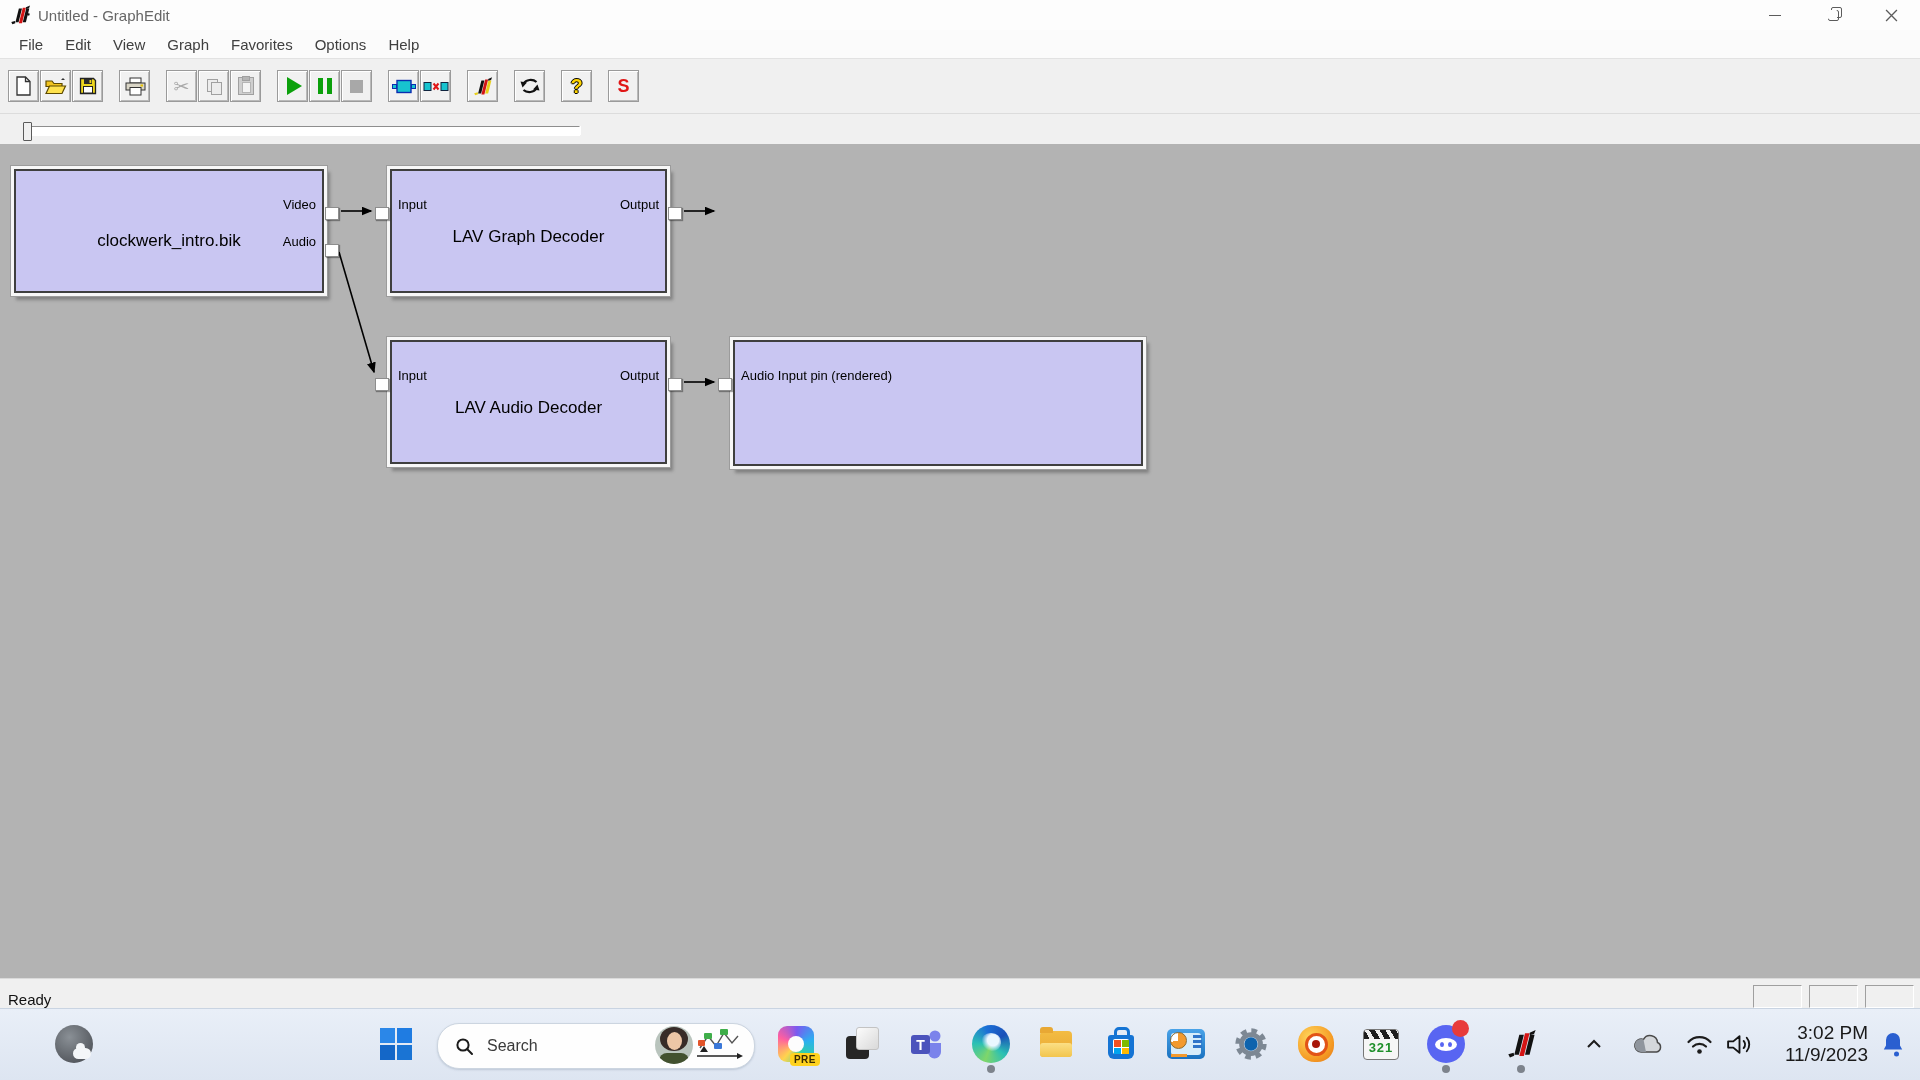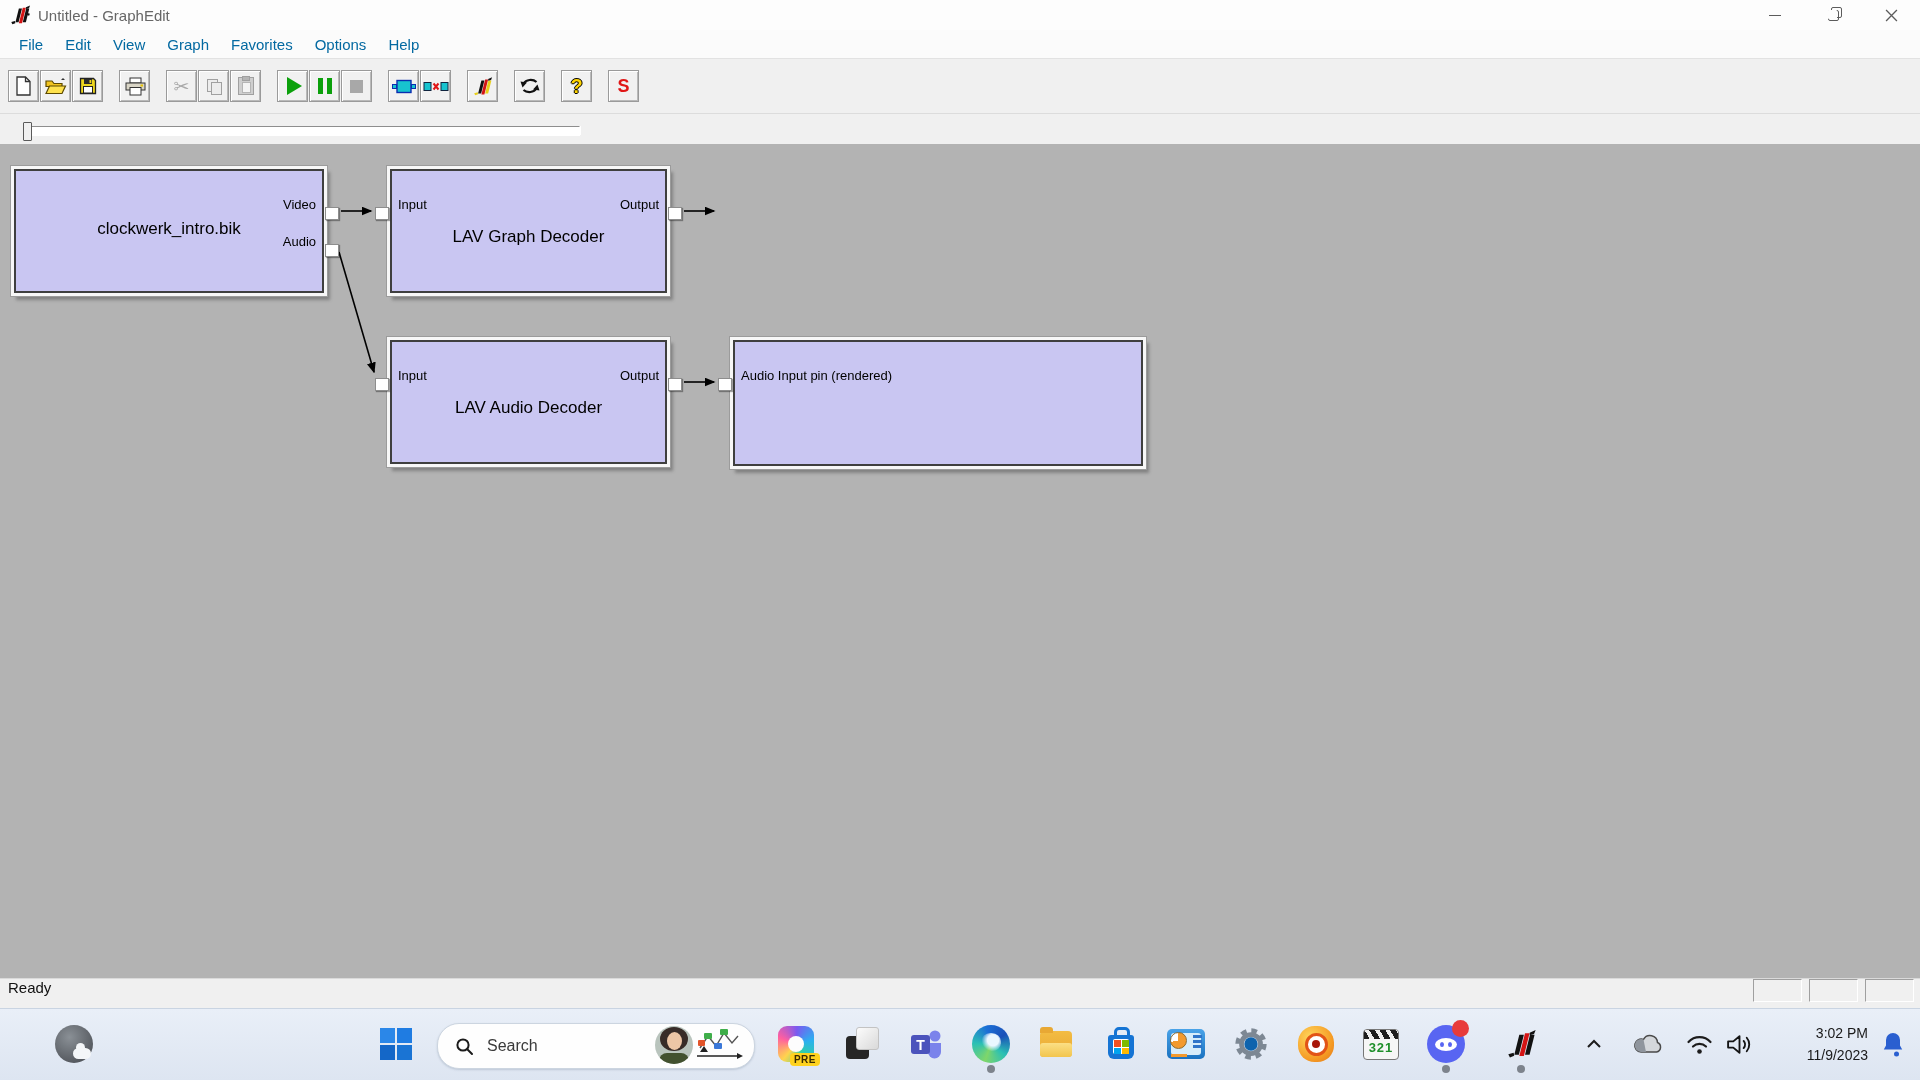--- a/index.html
+++ b/index.html
@@ -12,21 +12,21 @@
   .titlebar .title{font-size:15px;color:#666;}
   .wincontrols{position:absolute;right:0;top:0;height:30px;display:flex;}
   .winbtn{width:58px;height:30px;display:flex;align-items:center;justify-content:center;}
   .glyph-min{width:12px;height:1px;background:#5c5c5c;}
   .glyph-restore{width:9px;height:9px;border:1px solid #5c5c5c;border-radius:2px;position:relative;background:#fdfdfd;}
   .glyph-restore:before{content:"";position:absolute;left:2px;top:-4px;width:9px;height:9px;border:1px solid #5c5c5c;border-radius:2px;}
   .glyph-restore:after{content:"";position:absolute;left:-1px;top:-1px;width:9px;height:9px;background:#fdfdfd;border-radius:1px;}
 
   
   .menubar{height:28px;background:#fbfbfb;display:flex;align-items:center;padding-left:8px;flex:0 0 auto;}
-  .menu-item{font-size:15px;color:#0369a1;padding:3px 11px;}
+  .menu-item{font-size:15px;color:#404040;padding:3px 11px;}
 
   
   .toolbar{height:54px;background:#f0f0f0;border-top:1px solid #e2e2e2;border-bottom:1px solid #dcdcdc;
     display:flex;align-items:center;padding-left:8px;flex:0 0 auto;}
   .tbtn{width:31px;height:32px;margin-right:1px;background:#f1f1f1;border:1px solid #9a9a9a;
     box-shadow:inset 1px 1px 0 #ffffff, inset -1px -1px 0 #b9b9b9;
     display:flex;align-items:center;justify-content:center;box-sizing:border-box;}
   .tgap{width:15px;}
   .tri-play{width:0;height:0;border-left:15px solid #0ba00b;border-top:9px solid transparent;border-bottom:9px solid transparent;margin-left:3px;}
   .pause-bars{display:flex;gap:4px;}
@@ -57,21 +57,21 @@
   .ftitle{position:absolute;left:0;right:0;top:56px;text-align:center;font-size:17px;color:#000;}
   .pin{position:absolute;font-size:13px;color:#000;top:26px;white-space:nowrap;}
   .pin-l{left:6px;} .pin-r{right:6px;}
   .pin2{top:63px;}
   .ptab{position:absolute;width:12px;height:11px;background:#fff;border:1px solid #8d8d8d;
     box-shadow:1px 1px 1px rgba(0,0,0,.35);top:36px;}
   .tab-r{right:-17px;} .tab-l{left:-17px;} .tab2{top:73px;}
   .clock-chip{display:inline-block;vertical-align:-3px;margin-left:8px;background:#fff;padding:1px 2px 0 2px;border-radius:2px;}
 
   
-  .statusbar{height:29px;background:#f0f0f0;border-top:1px solid #dadada;display:flex;align-items:flex-start;
+  .statusbar{height:29px;background:#f0f0f0;border-top:1px solid #dadada;display:flex;align-items:flex-end;
     padding:0 6px 0 8px;flex:0 0 auto;}
   .status-text{font-size:15px;color:#111;}
   .sb-panels{margin-left:auto;display:flex;gap:7px;}
   .sb-panel{width:47px;height:21px;border:1px solid;border-color:#9f9f9f #fff #fff #9f9f9f;background:#f0f0f0;}
 
   
   .taskbar{height:71px;background:linear-gradient(180deg,#e9eff8,#dde5f1);border-top:1px solid #c9d4e2;
     position:relative;flex:0 0 auto;}
   .tk{position:absolute;top:15px;width:40px;height:40px;display:flex;align-items:center;justify-content:center;}
   .run-dot{position:absolute;left:50%;transform:translateX(-50%);bottom:-9px;width:8px;height:8px;border-radius:4px;background:#7d838c;}
@@ -119,21 +119,21 @@
   .xnv .ring{width:17px;height:17px;border-radius:50%;background:#fff;border:3px solid #e25417;display:flex;align-items:center;justify-content:center;}
   .xnv .core{width:8px;height:8px;border-radius:50%;background:#a8170a;}
   .mpc{position:relative;width:34px;height:29px;background:#f6f6f6;border:1px solid #777;border-radius:4px;overflow:hidden;}
   .mpc .clap{height:9px;background:repeating-linear-gradient(60deg,#1d1d1d 0 5px,#efefef 5px 9px);}
   .mpc .digits{text-align:center;font-size:13px;font-weight:700;color:#1f8f2a;line-height:18px;letter-spacing:1px;}
   .discord{position:relative;width:38px;height:38px;border-radius:50%;background:#5865f2;}
   .discord .face{position:absolute;left:8px;top:13px;width:22px;height:13px;border-radius:50%;background:#fff;}
   .discord .face:before,.discord .face:after{content:"";position:absolute;top:4px;width:4px;height:5px;border-radius:50%;background:#5865f2;}
   .discord .face:before{left:5px;} .discord .face:after{right:5px;}
   .notif-badge{position:absolute;right:-4px;top:-5px;width:17px;height:17px;border-radius:50%;background:#e83b3b;}
-  .tray-clock{position:absolute;right:52px;top:13px;text-align:right;font-size:14px;color:#1a1a1a;line-height:22px;}
+  .tray-clock{position:absolute;right:52px;top:13px;text-align:right;font-size:19px;color:#1a1a1a;line-height:22px;}
 
   .start-sq{display:grid;grid-template-columns:15px 15px;grid-template-rows:15px 15px;gap:2px;}
   .start-sq i{display:block;}
   .st1{background:#2b87e8;} .st2{background:#1f7ce2;} .st3{background:#1467c8;} .st4{background:#1a74d4;}
 </style>
 </head>
 <body>
 
 <div class="app">
 
@@ -289,21 +289,21 @@
           <path d="M0,0 L11,4.5 L0,9 z" fill="#000"></path>
         </marker>
       </defs>
       <line x1="341" y1="67" x2="371" y2="67" stroke="#000" stroke-width="1.6" marker-end="url(#arr)"></line>
       <line x1="684" y1="67" x2="714" y2="67" stroke="#000" stroke-width="1.6" marker-end="url(#arr)"></line>
       <line x1="339" y1="108" x2="374" y2="228" stroke="#000" stroke-width="1.6" marker-end="url(#arr)"></line>
       <line x1="684" y1="238" x2="714" y2="238" stroke="#000" stroke-width="1.6" marker-end="url(#arr)"></line>
     </svg>
 
     <div class="fbox" style="left:14px;top:25px;width:310px;height:124px;">
-      <div class="ftitle" style="top:48px;">clockwerk_intro.bik</div>
+      <div class="ftitle" style="top:60px;">clockwerk_intro.bik</div>
       <span class="pin pin-r">Video</span>
       <span class="pin pin-r pin2">Audio</span>
       <span class="ptab tab-r"></span>
       <span class="ptab tab-r tab2"></span>
     </div>
 
     <div class="fbox" style="left:390px;top:25px;width:277px;height:124px;">
       <span class="pin pin-l">Input</span>
       <span class="pin pin-r">Output</span>
       <div class="ftitle">LAV Graph Decoder</div>

